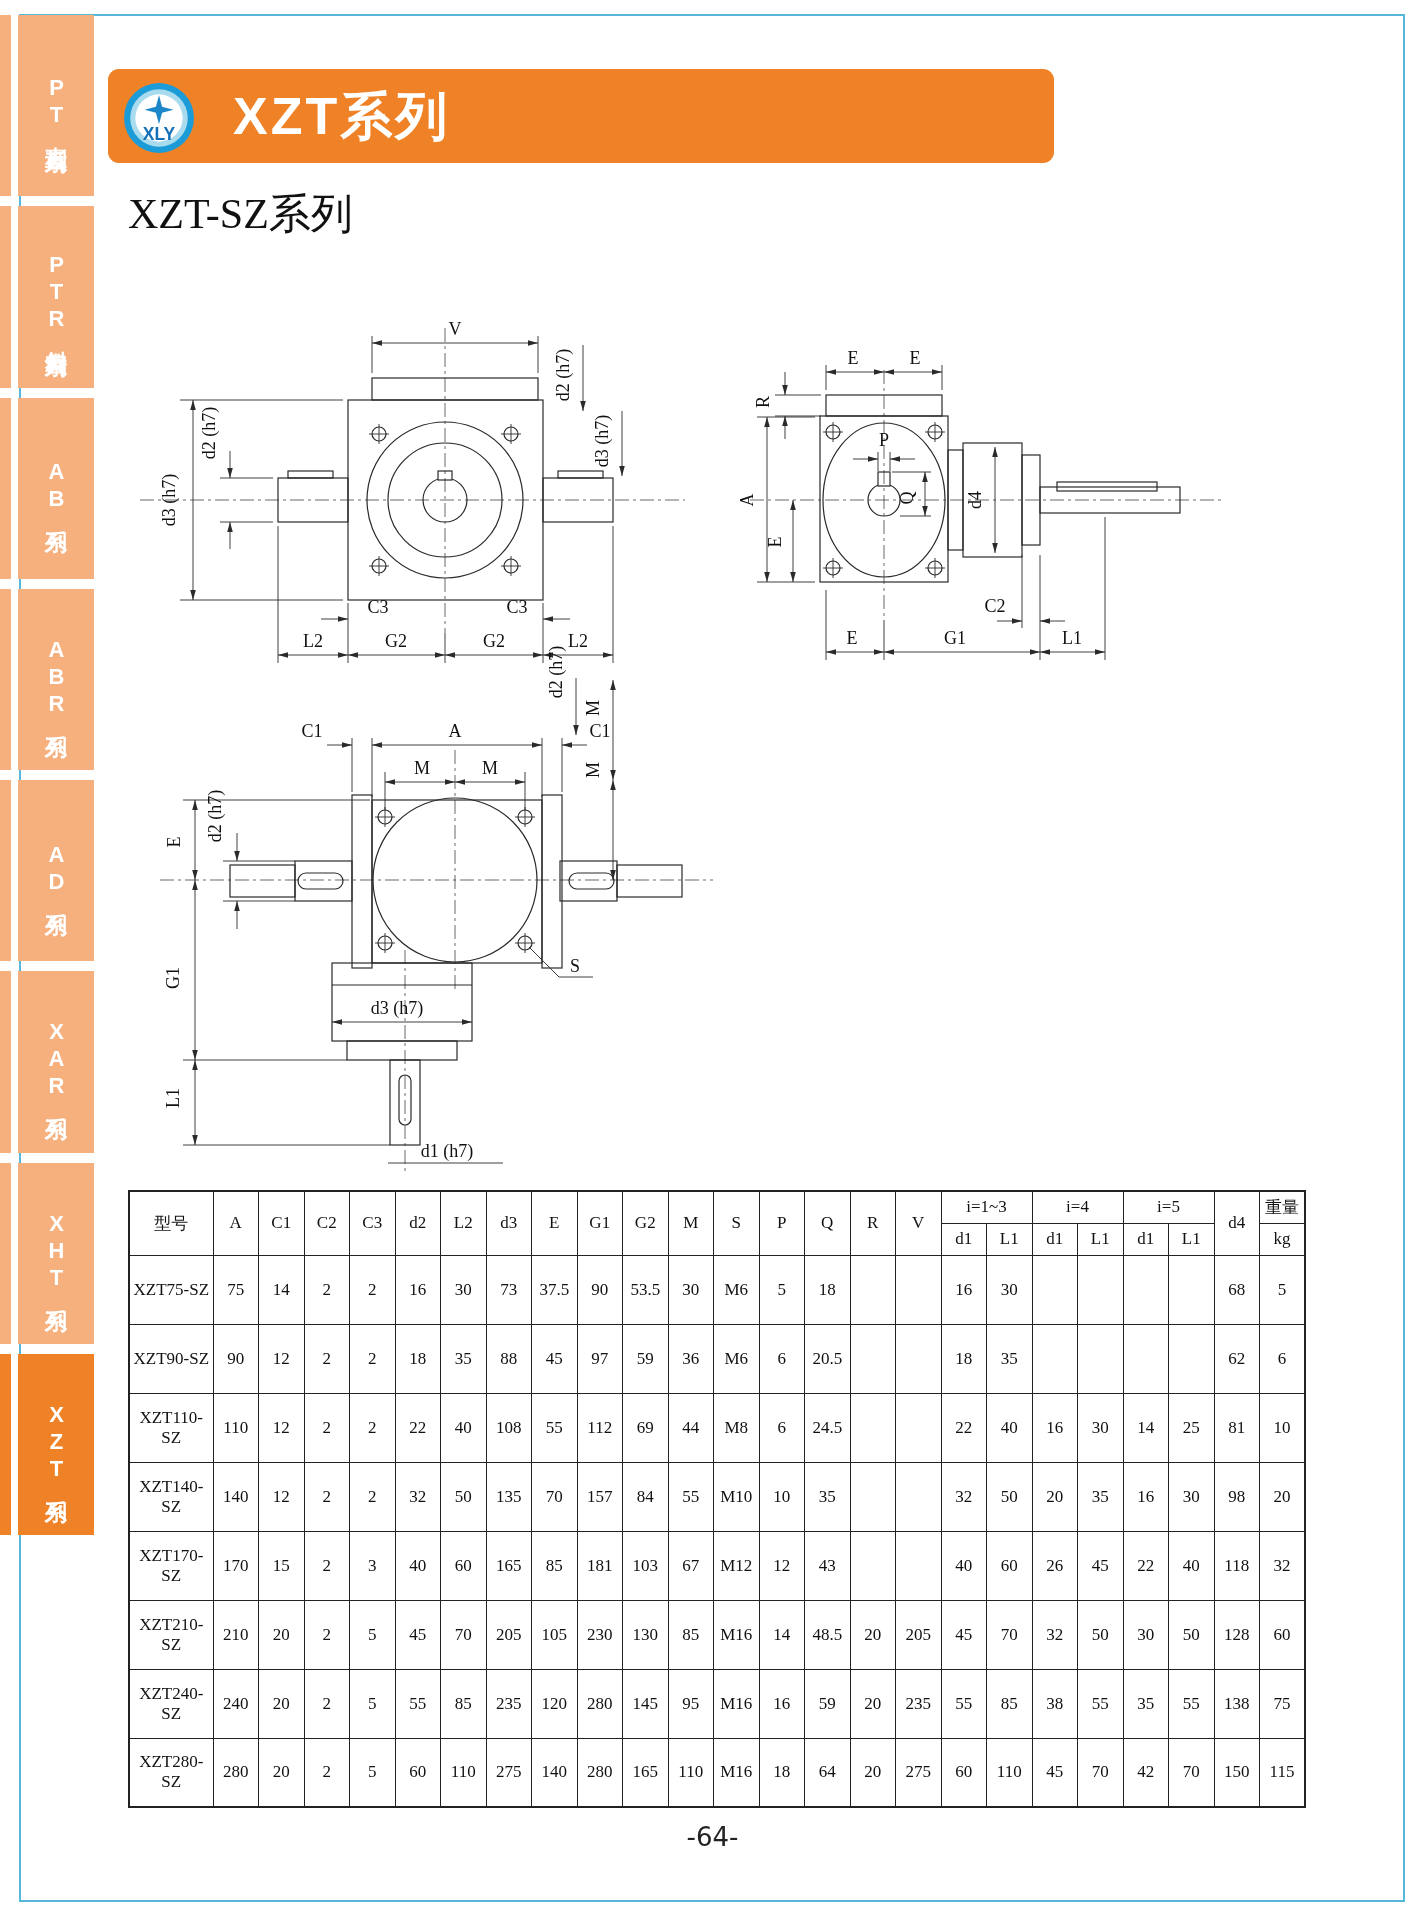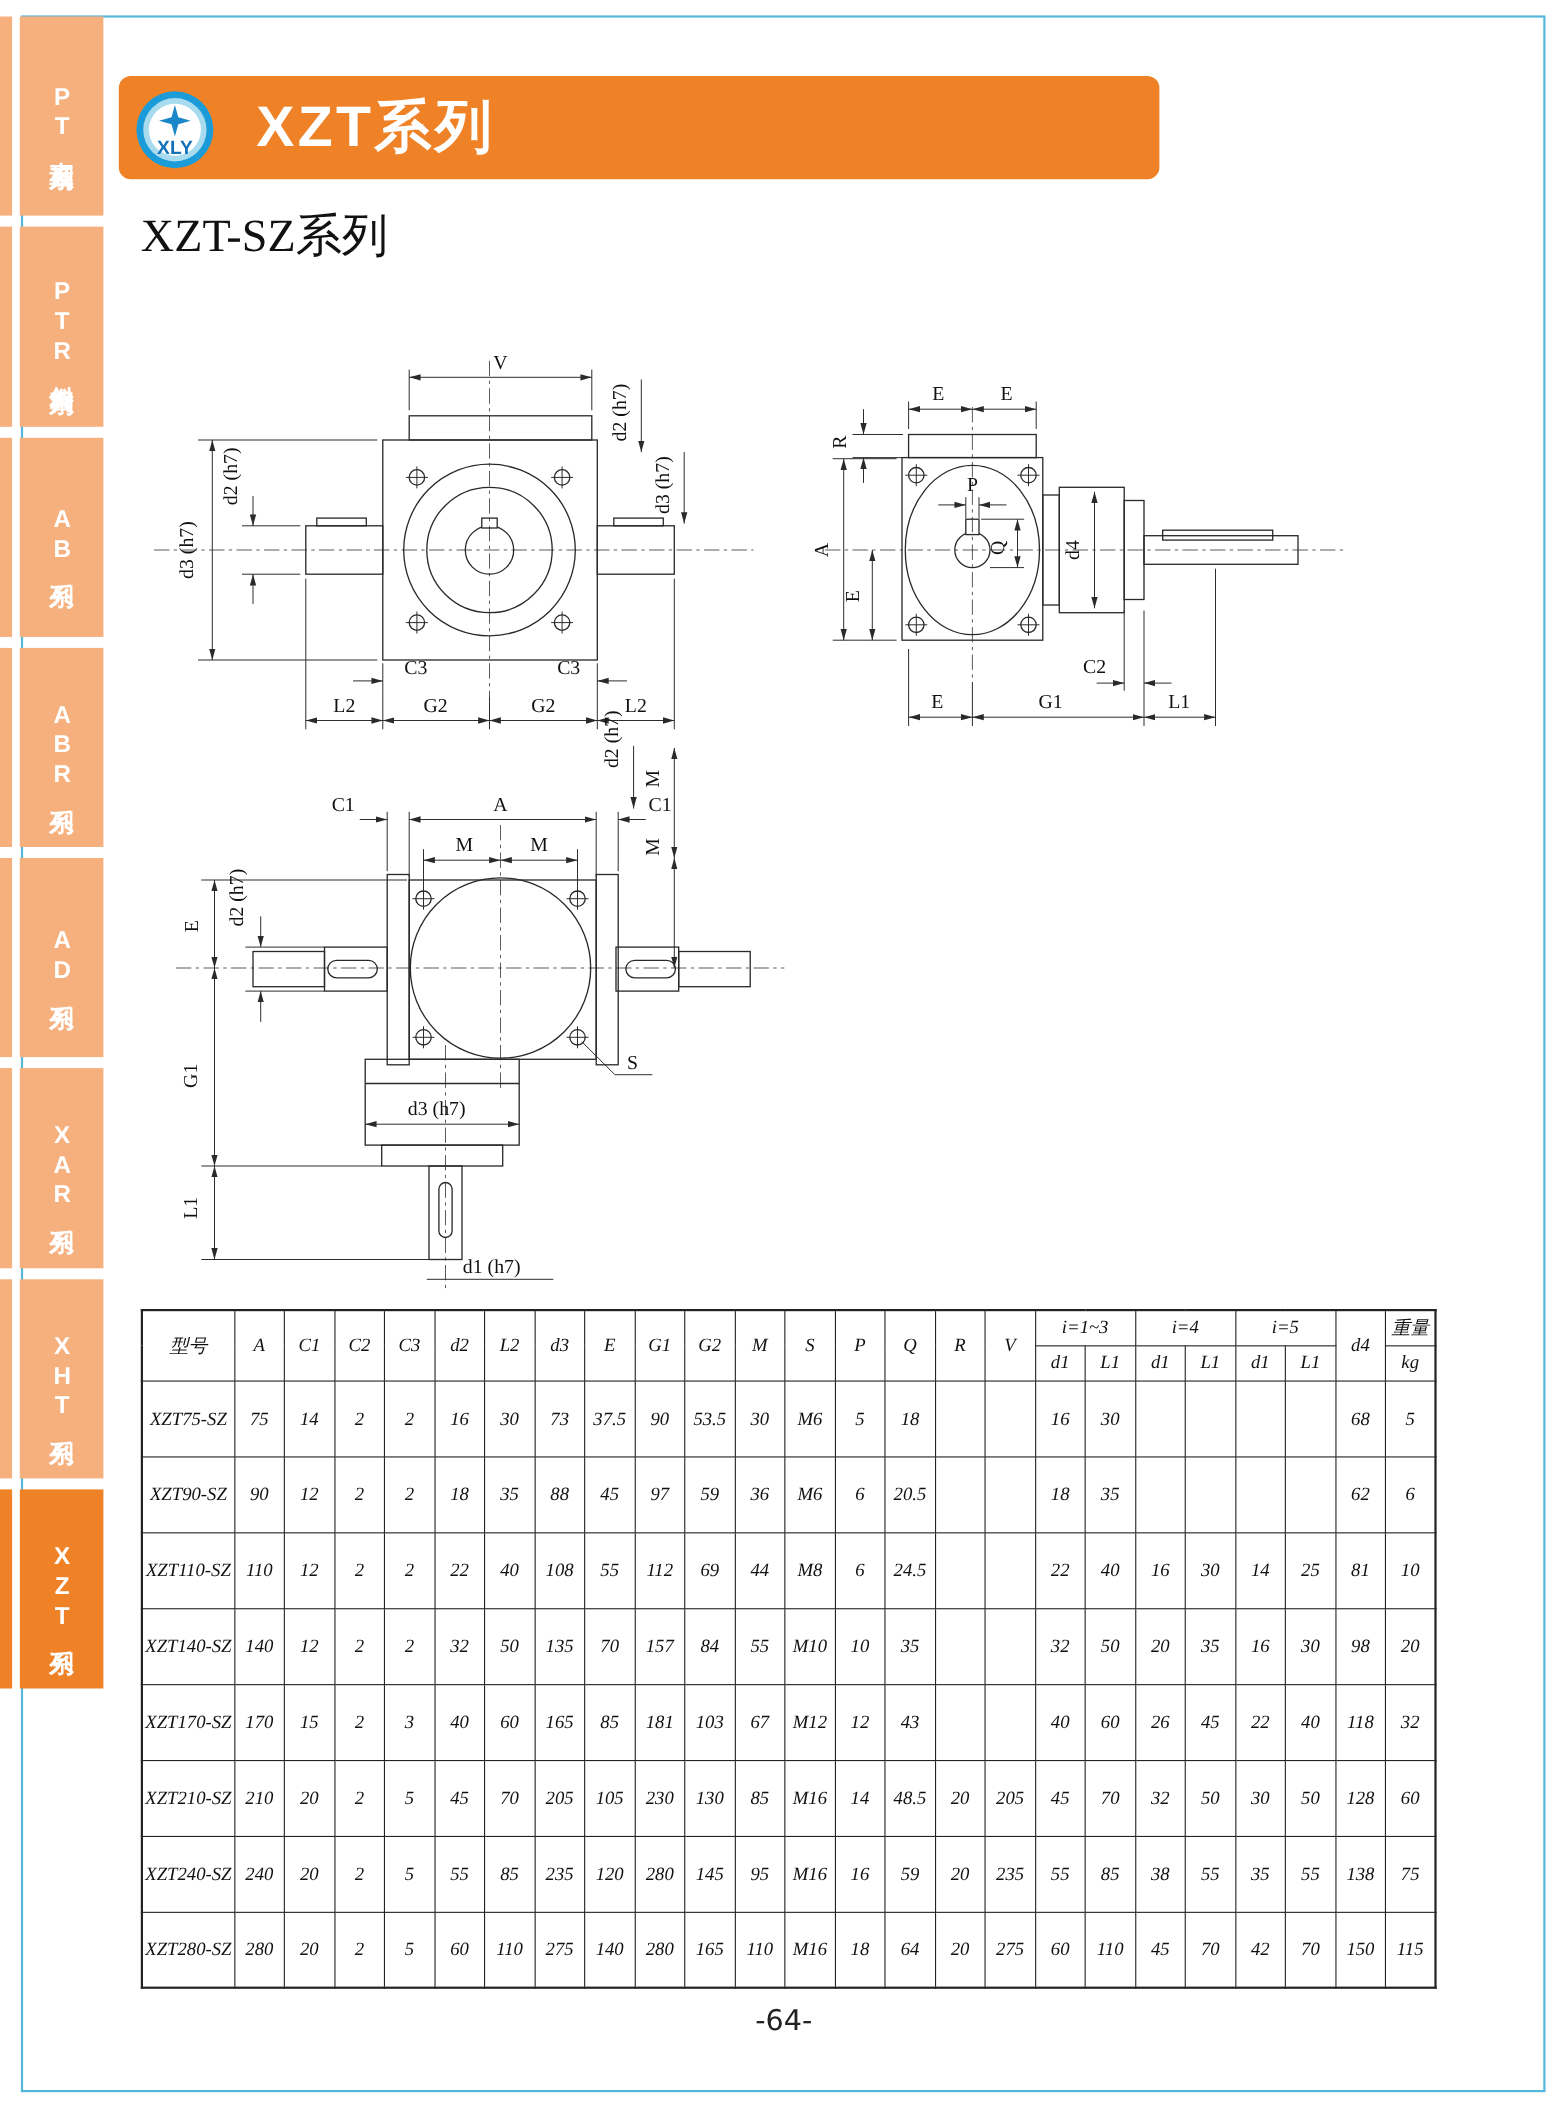--- a/index.html
+++ b/index.html
@@ -39,21 +39,21 @@
   
   svg.drawing{position:absolute;overflow:visible;}
   svg .ln{stroke:#2a2a2a;stroke-width:1.2;fill:none;}
   svg .lnw{stroke:#2a2a2a;stroke-width:1.2;fill:#fff;}
   svg .dm{stroke:#2a2a2a;stroke-width:0.9;fill:none;}
   svg .cl{stroke:#2a2a2a;stroke-width:0.7;fill:none;stroke-dasharray:14 4 3 4;}
   svg text{font-family:"Liberation Serif",serif;font-size:18px;fill:#111;}
 
   
   table.spec{position:absolute;left:128px;top:1190px;width:1178px;border-collapse:collapse;
-             table-layout:fixed;border:2px solid #222;background:#fff;font-style:italic;}
+             table-layout:fixed;border:2px solid #222;background:#fff;}
   table.spec th,table.spec td{border:1px solid #222;text-align:center;vertical-align:middle;
              font-weight:normal;font-size:17px;padding:0;font-family:"Liberation Serif",serif;}
   table.spec thead tr{height:32px;}
   table.spec tbody tr{height:69px;}
   col.model-col{width:84px;}
 
   
   .footer{position:absolute;left:0;top:1822px;width:1425px;text-align:center;
           font-family:"DejaVu Sans",sans-serif;font-size:26px;color:#222;}
 </style>

